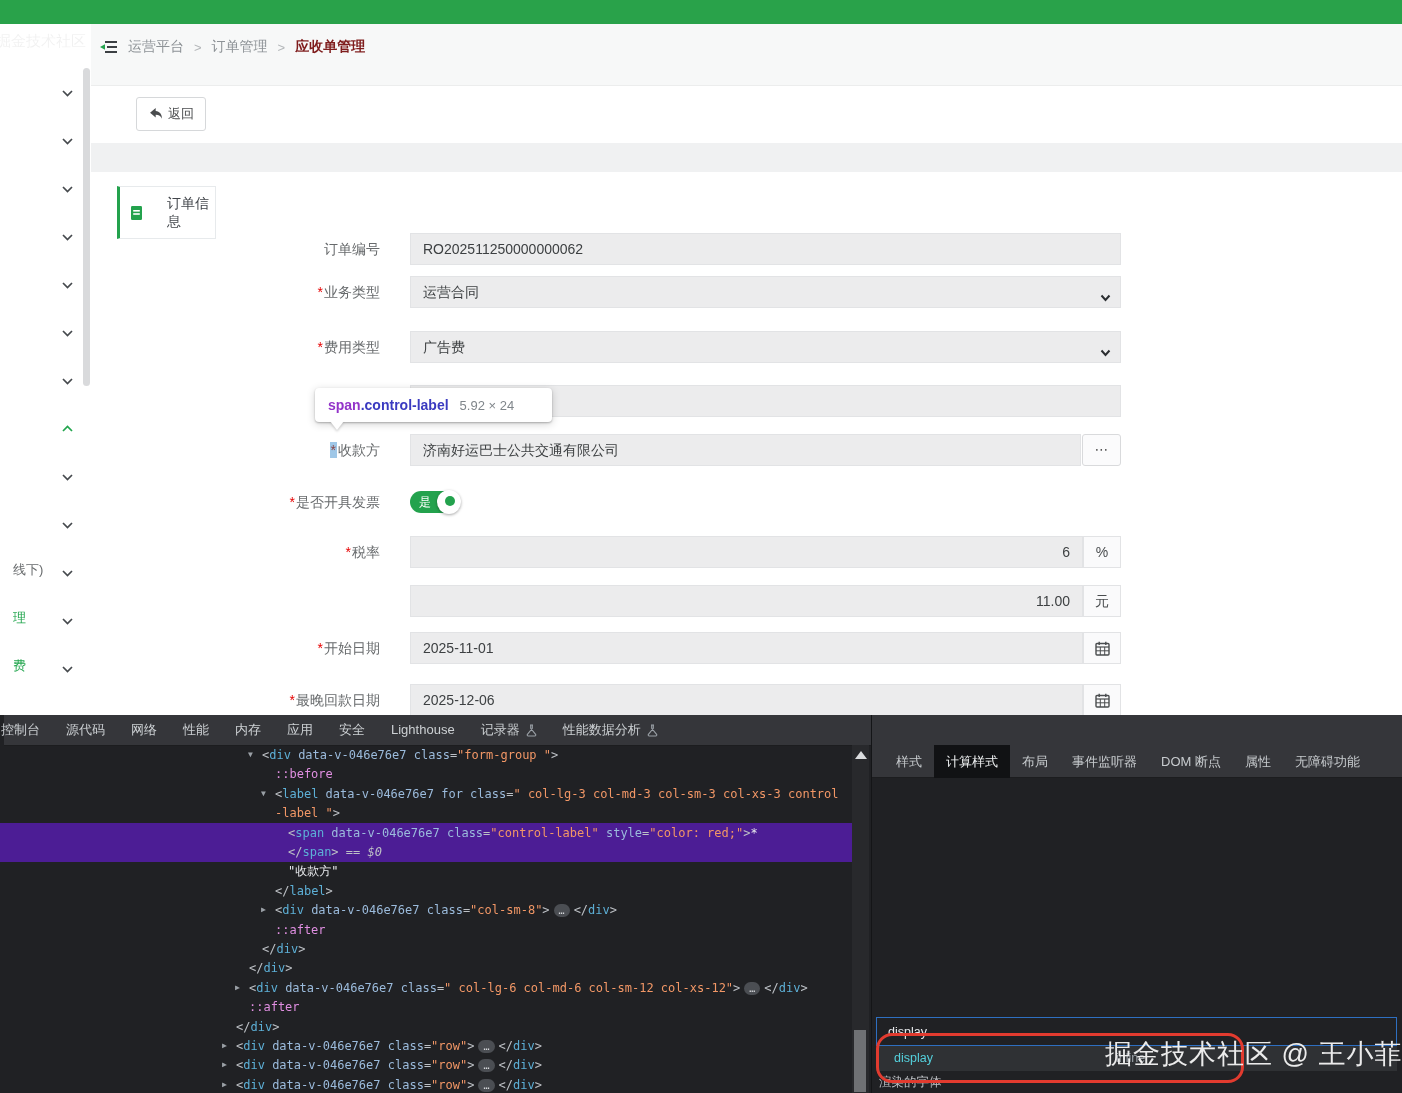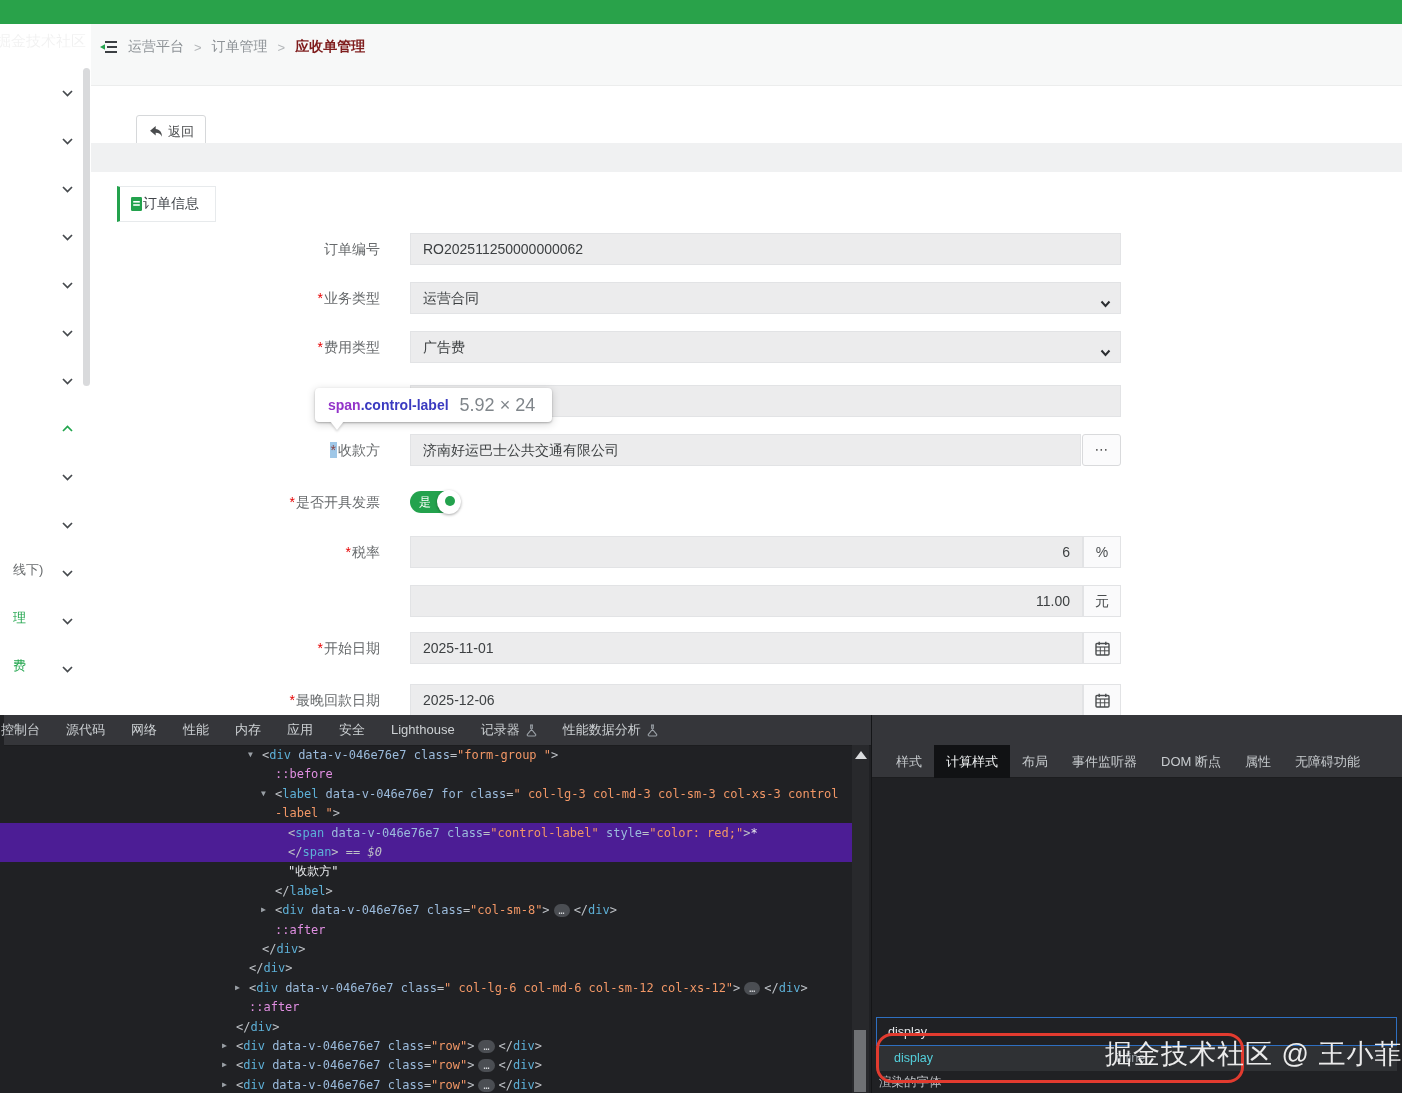--- a/index.html
+++ b/index.html
@@ -21,24 +21,24 @@
   
   #crumb{left:91px;top:24px;width:1311px;height:61px;background:#f7f8f8;}
   #crumb .row{position:absolute;left:9px;top:0;height:46px;display:flex;align-items:center;gap:10px;font-size:14px;}
   .crumb-item{color:#8d9296;}
   .crumb-sep{color:#b3b6b9;font-size:13px;}
   .crumb-item.cur{color:#7f1d1d;font-weight:bold;}
   
   #card1{left:91px;top:85px;width:1311px;height:58px;background:#fff;border-top:1px solid #eceded;}
   #gap1{left:91px;top:143px;width:1311px;height:29px;background:#f0f1f2;}
   #card2{left:91px;top:172px;width:1311px;height:543px;background:#fff;}
-  #backbtn{position:absolute;left:45px;top:29px;width:70px;height:34px;background:#fff;border:1px solid #d6d8da;border-radius:3px;
+  #backbtn{position:absolute;left:45px;top:11px;width:70px;height:34px;background:#fff;border:1px solid #d6d8da;border-radius:3px;
     box-sizing:border-box;display:flex;align-items:center;justify-content:center;gap:5px;font-size:13px;color:#4a4c4e;cursor:pointer;}
-  #orderbox{position:absolute;left:26px;top:14px;width:99px;height:36px;background:#fff;border:1px solid #e7eaec;border-left:3px solid #23a24d;
-    box-sizing:border-box;display:flex;align-items:center;gap:0;padding-left:10px;font-size:14px;color:#41454a;}
+  #orderbox{position:absolute;left:26px;top:14px;width:99px;height:53px;background:#fff;border:1px solid #e7eaec;border-left:3px solid #23a24d;
+    box-sizing:border-box;display:flex;align-items:center;gap:24px;padding-left:10px;font-size:14px;color:#41454a;}
   
   .frow{position:absolute;left:0;width:1402px;height:32px;}
   .flabel{position:absolute;left:150px;top:0;width:230px;height:32px;line-height:32px;text-align:right;font-size:14px;color:#676a6c;white-space:nowrap;}
   .req{color:#e60000;margin-right:1px;}
   .hl-ast{background:#9fc7e7;color:#8c4646;padding:0 1px;margin-right:1px;}
   .fctrl{position:absolute;left:410px;top:0;height:32px;width:711px;}
   .inp{position:absolute;top:0;height:32px;background:#ececed;border:1px solid #e2e3e5;box-sizing:border-box;
     font-size:14px;color:#3d4042;line-height:30px;padding:0 12px;white-space:nowrap;overflow:hidden;}
   .inp.w-full{left:0;width:711px;}
   .inp.w-addon{left:0;width:673px;}
@@ -50,21 +50,21 @@
     box-sizing:border-box;text-align:center;line-height:28px;font-size:14px;color:#555;cursor:pointer;}
   .toggle{position:absolute;left:0;top:5px;width:50px;height:22px;border-radius:12px;background:#23a24d;cursor:pointer;}
   .toggle .t-txt{position:absolute;left:9px;top:0;line-height:22px;font-size:12px;color:#fff;}
   .toggle .t-knob{position:absolute;right:-1px;top:-1px;width:24px;height:24px;border-radius:50%;background:#fff;box-shadow:0 1px 3px rgba(0,0,0,.35);}
   .toggle .t-dot{position:absolute;right:6px;top:6px;width:10px;height:10px;border-radius:50%;background:#23a24d;}
   
   #tip{left:315px;top:388px;width:237px;height:34px;background:#fff;border-radius:4px;z-index:6;
     box-shadow:0 1px 2px rgba(0,0,0,.25),0 2px 8px rgba(0,0,0,.18);display:flex;align-items:center;padding-left:13px;box-sizing:border-box;font-size:14px;}
   #tip .tag{color:#9334c9;font-weight:bold;}
   #tip .cls{color:#3a3ac0;font-weight:bold;}
-  #tip .size{color:#80868b;margin-left:11px;font-size:18px;text-align:right;}
+  #tip .size{color:#80868b;margin-left:11px;font-size:13px;text-align:right;}
   #tip-arrow{left:330px;top:421px;width:0;height:0;border-left:7px solid transparent;border-right:7px solid transparent;border-top:9px solid #fff;z-index:6;
     filter:drop-shadow(0 2px 1px rgba(0,0,0,.15));}
   
   #devtools{left:0;top:715px;width:1402px;height:378px;background:#202124;overflow:hidden;font-family:"Liberation Sans","DejaVu Sans",sans-serif;}
   #dt-toolbar{position:absolute;left:4px;top:0;width:1402px;height:30px;background:#35363a;border-bottom:1px solid #1c1d1f;display:flex;align-items:center;}
   .dt-tab{height:30px;line-height:30px;padding:0 13px;font-size:13px;color:#ccd0d3;white-space:nowrap;display:flex;align-items:center;gap:6px;cursor:pointer;}
   #dt-code{position:absolute;left:0;top:0;width:852px;height:378px;}
   .code-line{position:absolute;left:0;width:852px;height:20px;font-family:"DejaVu Sans Mono","Liberation Mono",monospace;font-size:12px;line-height:20px;white-space:pre;}
   .code-line.sel{background:#4c1d95;}
   .cl-arrow{position:absolute;top:0;color:#9aa0a6;font-size:8px;line-height:20px;}
@@ -185,21 +185,21 @@
   </div>
 </div>
 
 <div id="form-layer">
     <div class="frow abs" style="top: 233px;">
       <div class="flabel">订单编号</div>
       <div class="fctrl">
         <div class="inp w-full">RO202511250000000062</div>
       </div>
     </div>
-    <div class="frow abs" style="top: 282px;">
+    <div class="frow abs" style="top: 276px;">
       <div class="flabel"><span class="req">*</span>业务类型</div>
       <div class="fctrl">
         <div class="inp w-full">运营合同</div>
         <div class="sel-chev"><svg width="11" height="8" viewBox="0 0 11 8">
             <polyline points="1.5,1.5 5.5,6 9.5,1.5" fill="none" stroke="#2b2e31" stroke-width="2"></polyline>
           </svg></div>
       </div>
     </div>
     <div class="frow abs" style="top: 331px;">
       <div class="flabel"><span class="req">*</span>费用类型</div>

